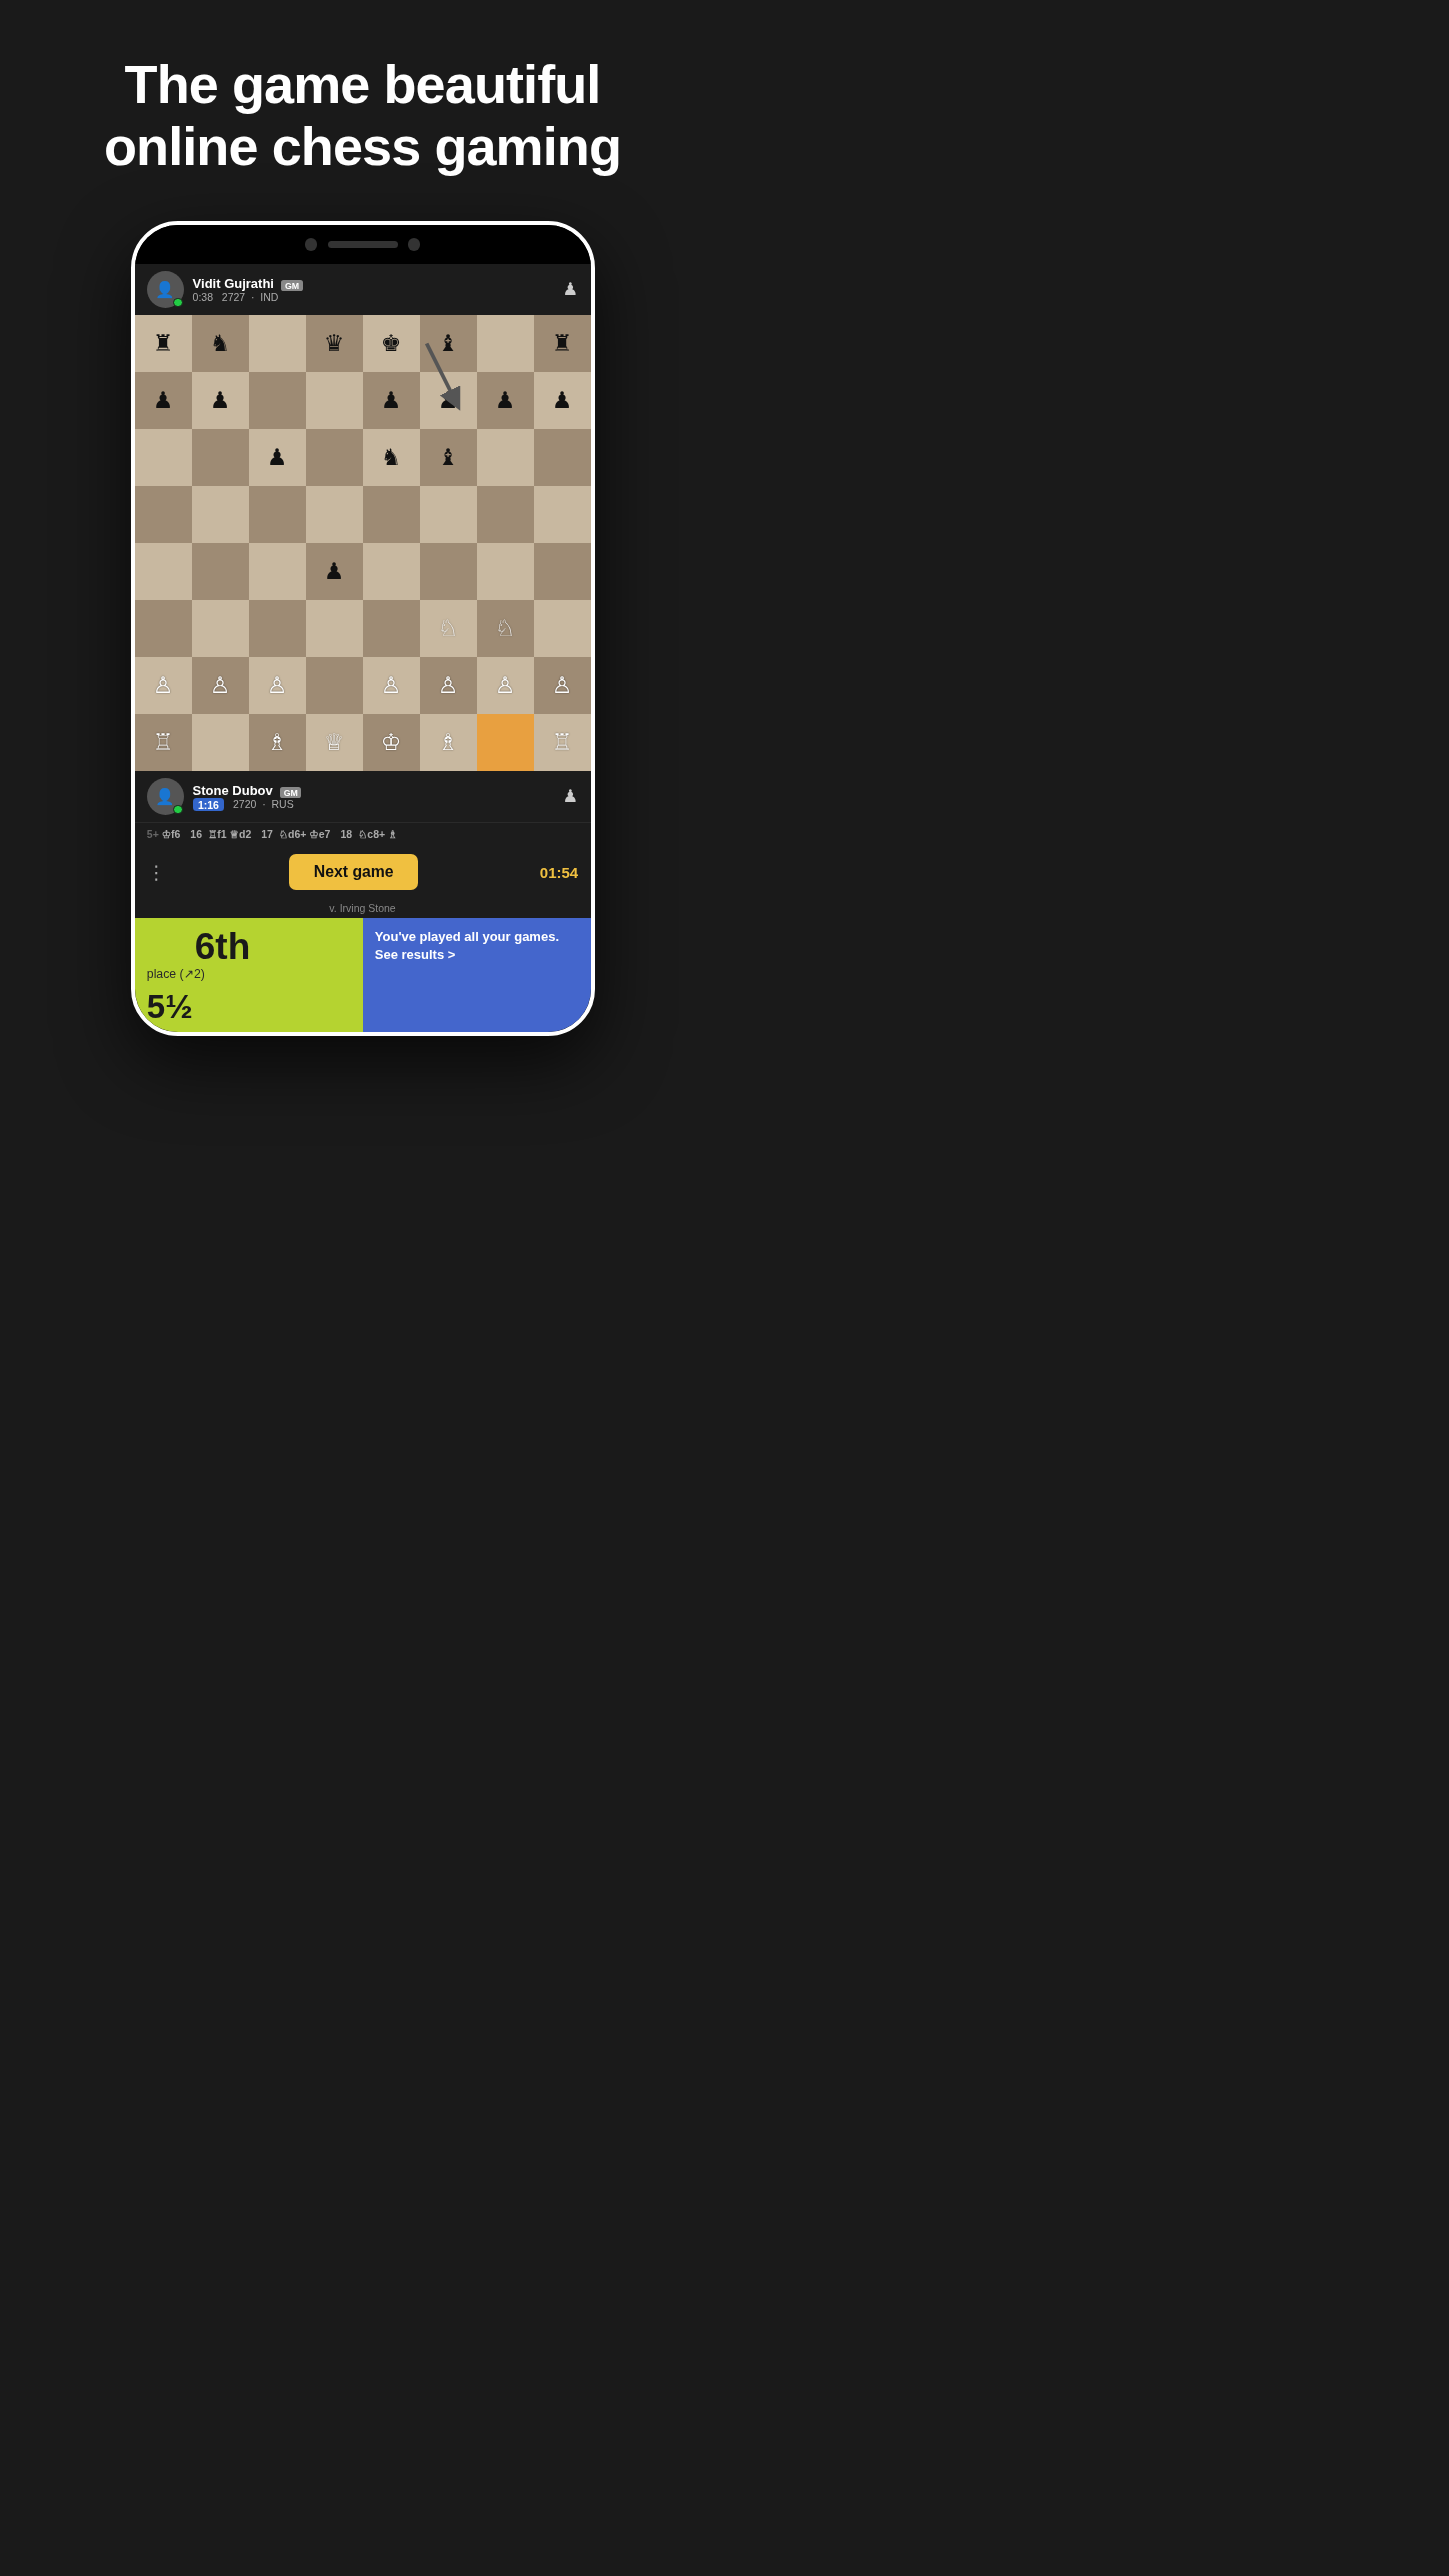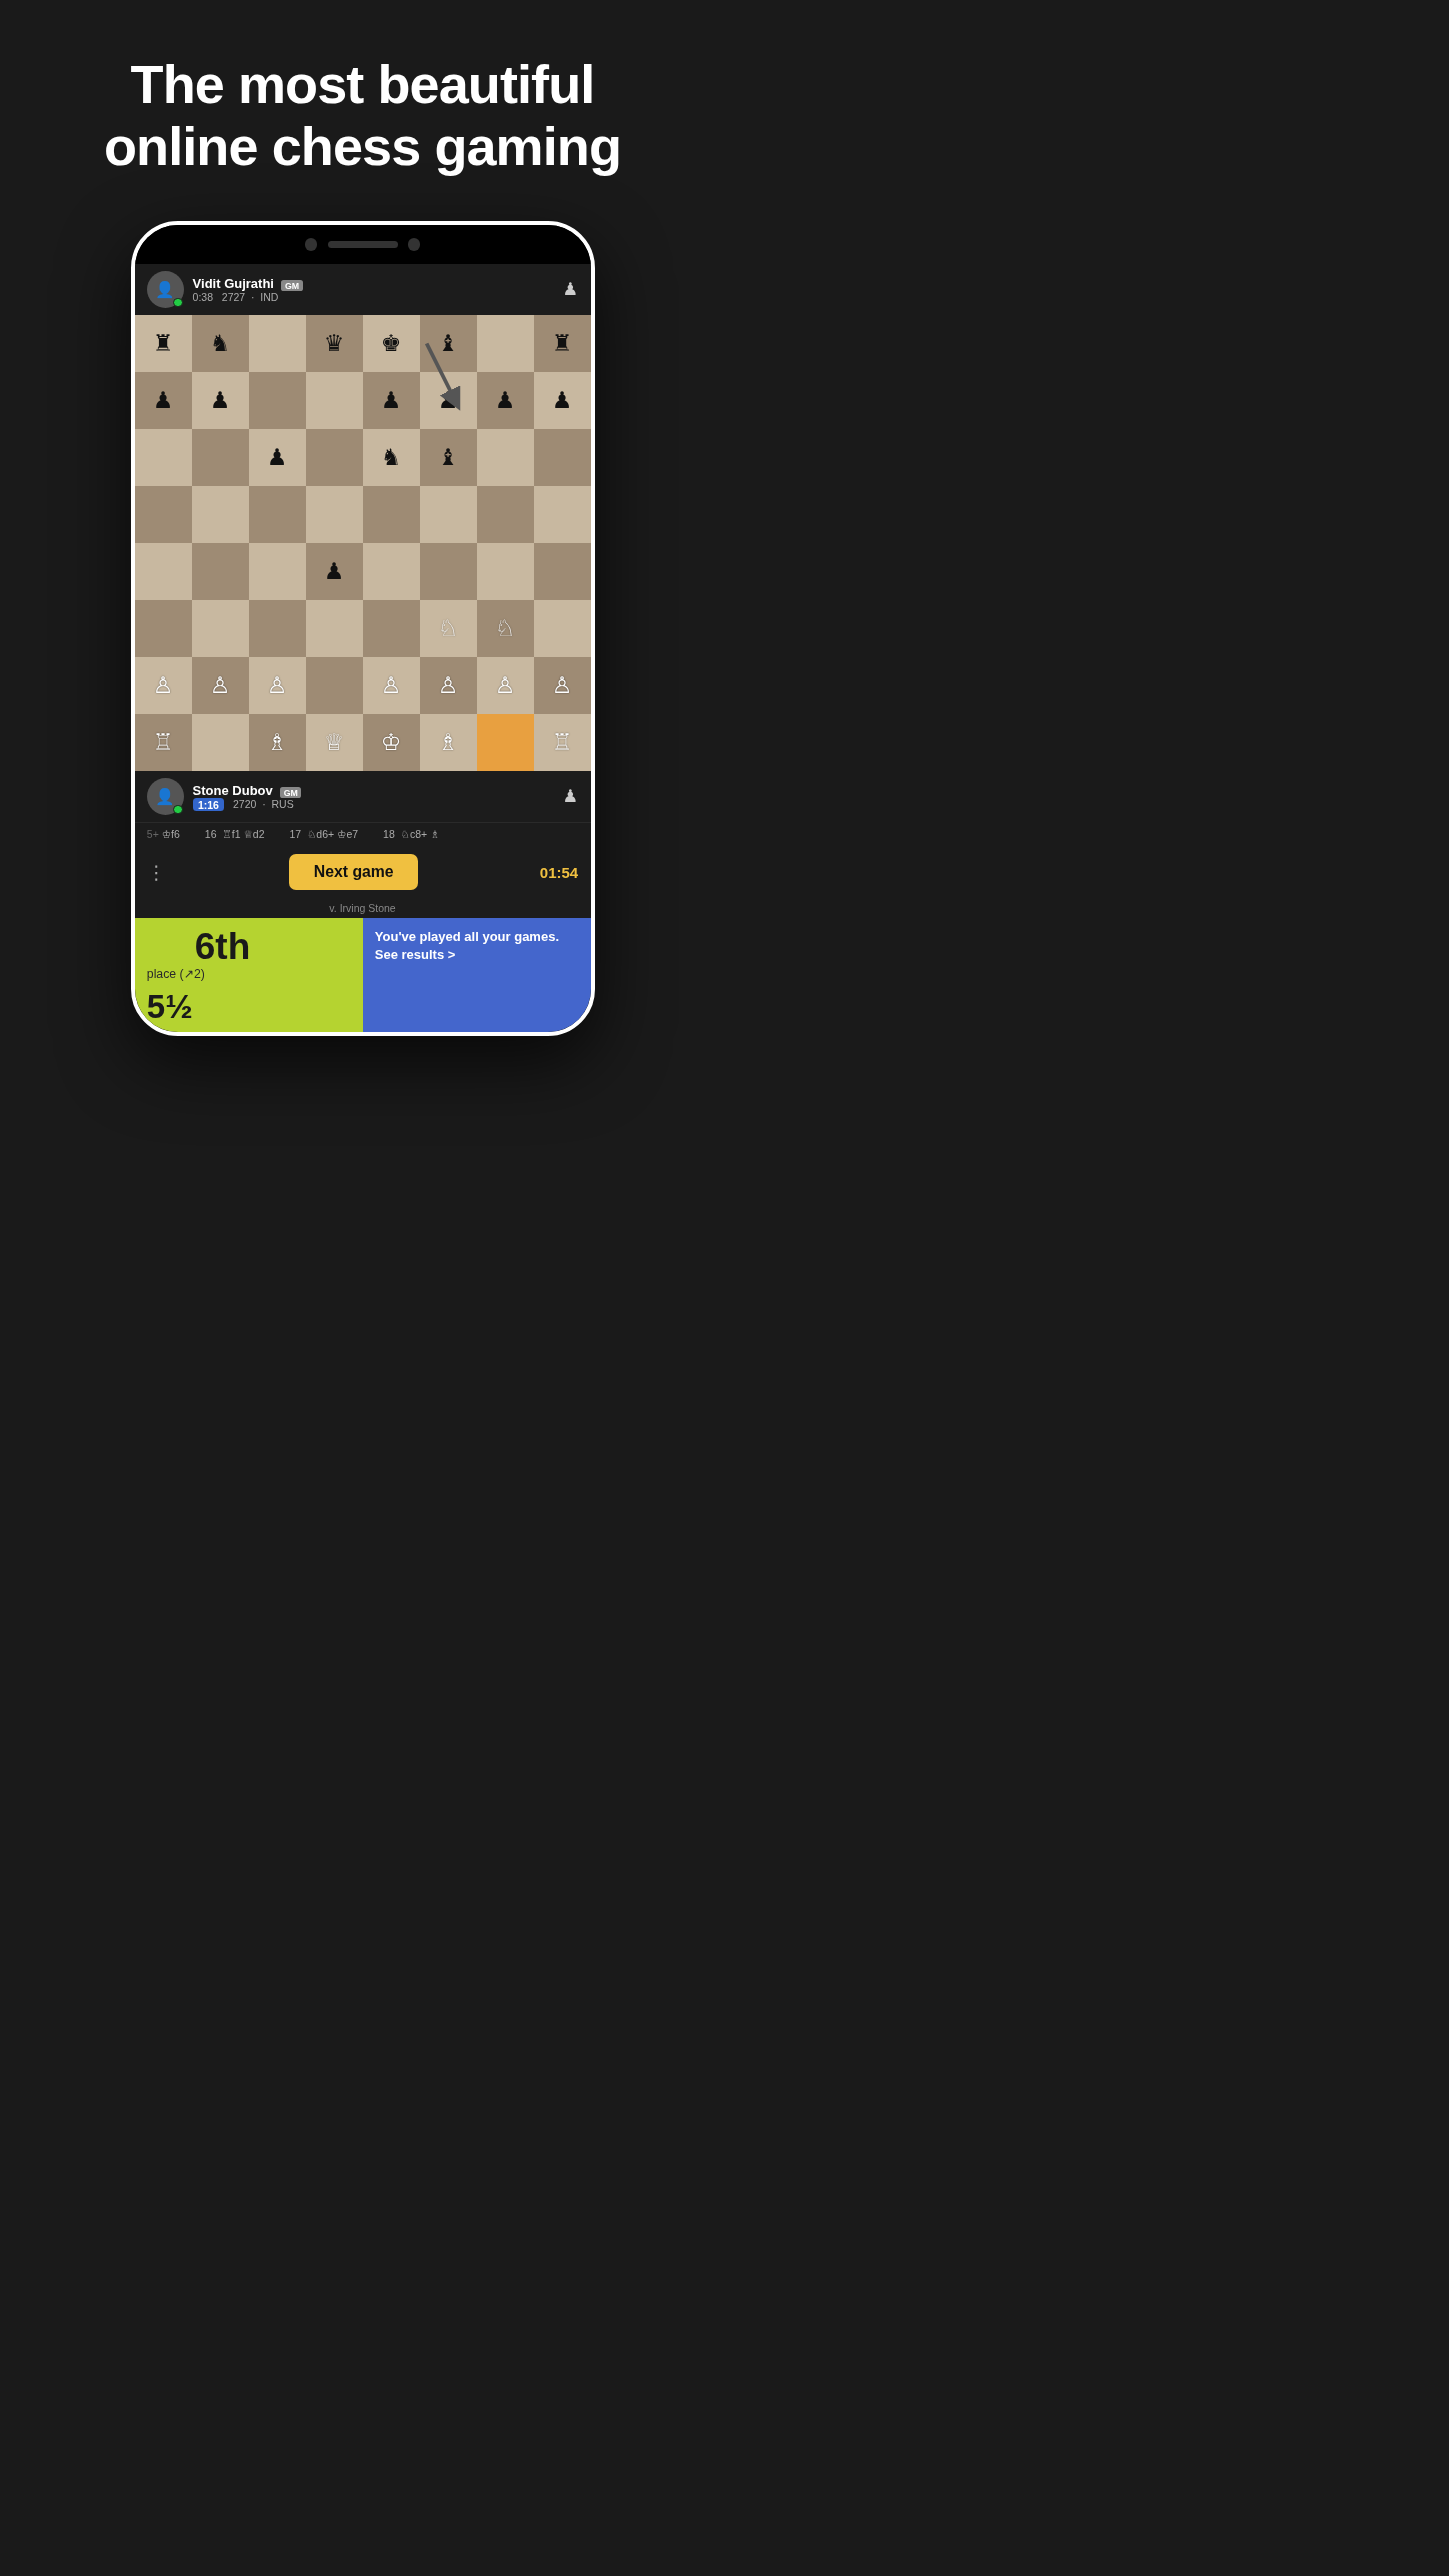--- a/index.html
+++ b/index.html
@@ -185,23 +185,24 @@
       height: 100%;
       pointer-events: none;
     }
 
     
     .moves-bar {
       background: #1c1c1c;
       padding: 5.3px 12.3px;
       display: flex;
       align-items: center;
-      gap: 22px;
+      gap: 7px;
       overflow: hidden;
       border-top: 0.9px solid #2a2a2a;
+      font-weight: bold;
     }
 
     .move-chip {
       color: #aaa;
       font-size: 10.5px;
       white-space: nowrap;
     }
 
     .move-chip .move-num {
       color: #666;
@@ -298,21 +299,21 @@
       font-size: 13px;
       font-weight: 700;
       line-height: 1.4;
     }
   </style>
 </head>
 <body>
 
 <div class="hero-text">
   <h1>
-    <span>The most beautiful</span><br>
+    <span>The game beautiful</span><br>
     <span>online chess gaming</span>
   </h1>
 </div>
 
 <div class="phone-wrapper">
   <div class="phone">
 
     <div class="phone-notch">
       <div class="notch-camera"></div>
       <div class="notch-bar"></div>

